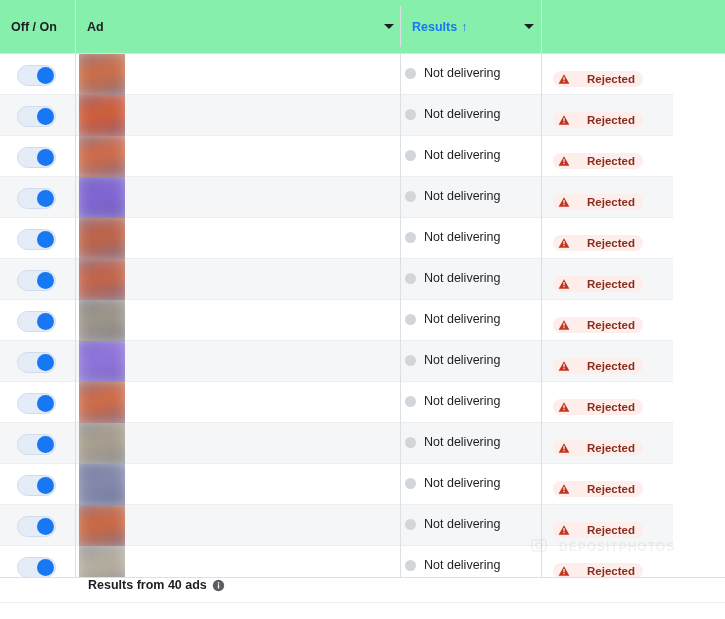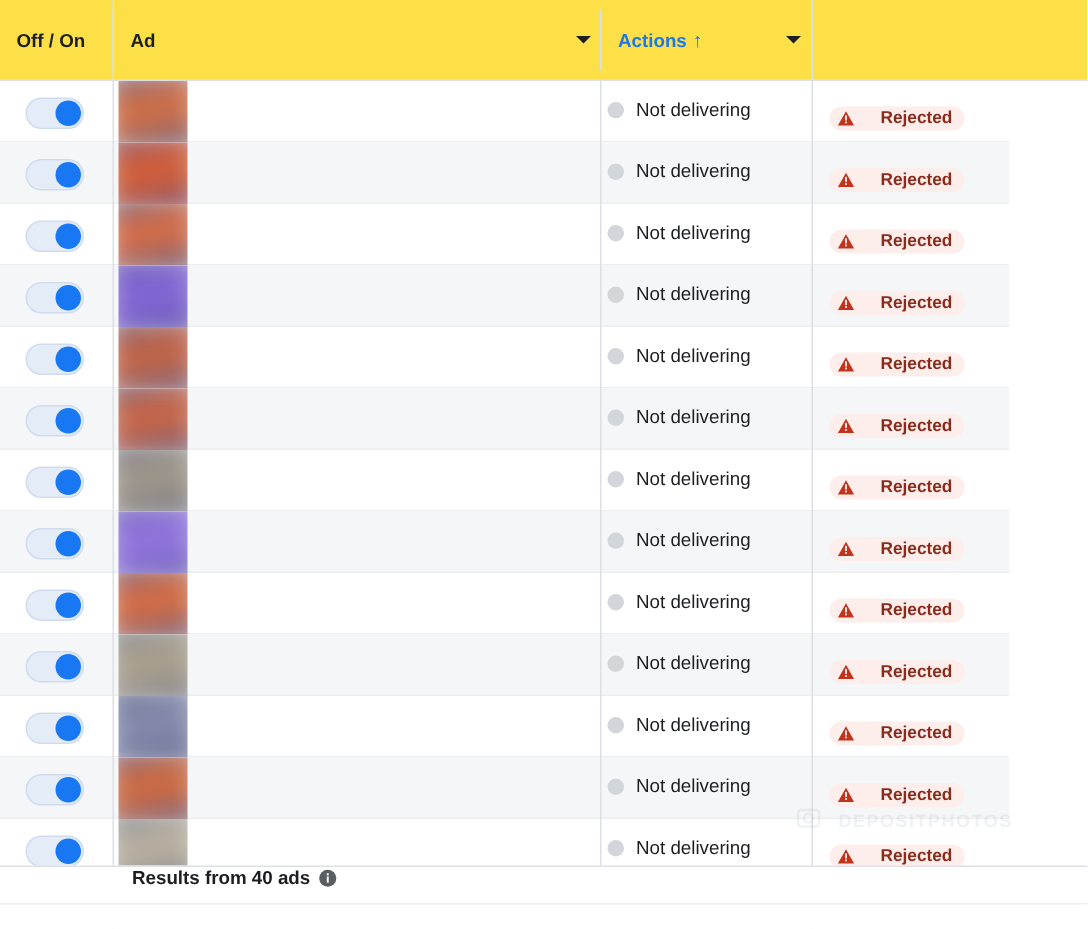--- a/index.html
+++ b/index.html
@@ -21,21 +21,21 @@
     left: 0; top: 0;
     width: 725px;
     height: 619px;
     background: #fff;
   }
 
   
   .thead {
     position: relative;
     height: 53px;
-    background: #fde047;
+    background: #86efac;
     border-bottom: 1px solid #dcdfe3;
   }
   .th {
     position: absolute;
     top: 0;
     height: 53px;
     display: flex;
     align-items: center;
     font-size: 12.5px;
     font-weight: bold;
@@ -257,21 +257,21 @@
     </div>
     <div class="th-divider" style="left:75px;"></div>
 
     <div class="th th-ad">
       <span>Ad</span>
     </div>
     <div class="caret caret-ad"></div>
     <div class="th-divider" style="left:400px;"></div>
 
     <div class="th th-deliv">
-      <span>Actions</span>
+      <span>Results</span>
       <span class="sort-arrow">↑</span>
     </div>
     <div class="caret caret-deliv"></div>
     <div class="th-divider" style="left:541px;"></div>
 
   </div>
 
   <div class="tbody" id="tbody">
       <div class="row">
         <div class="cell-toggle">

